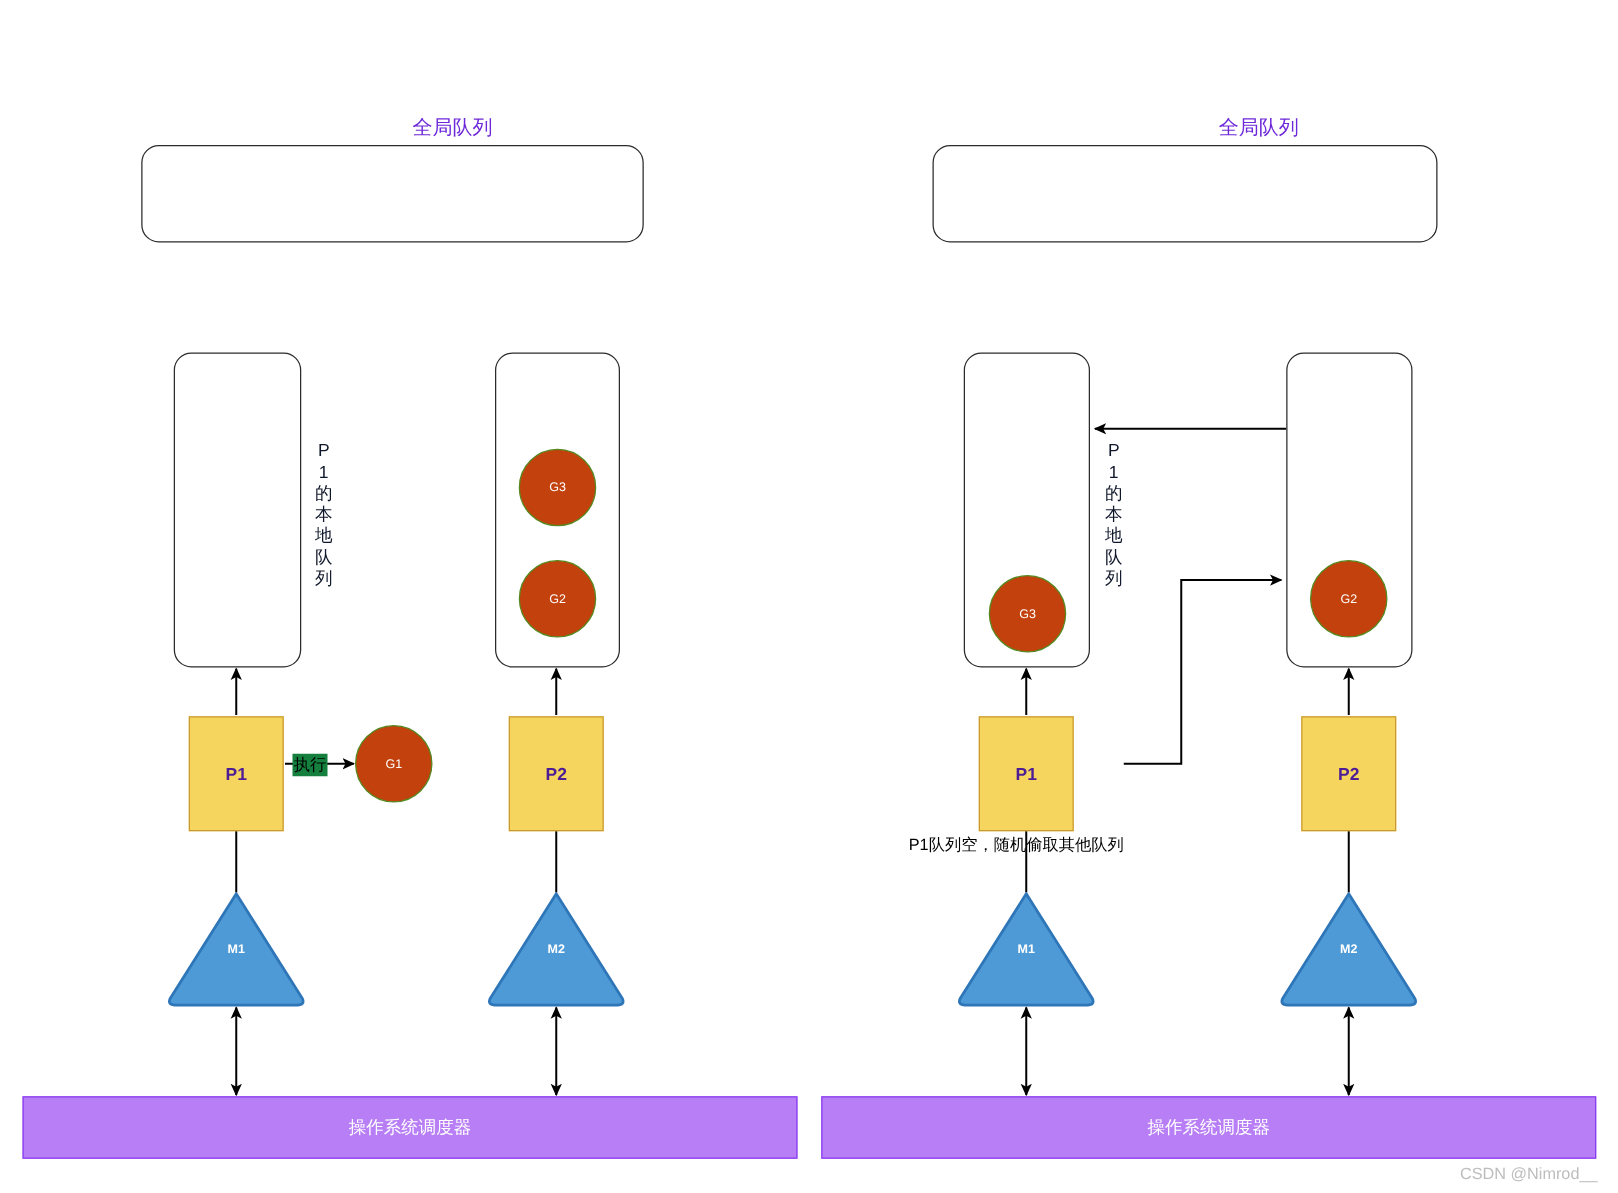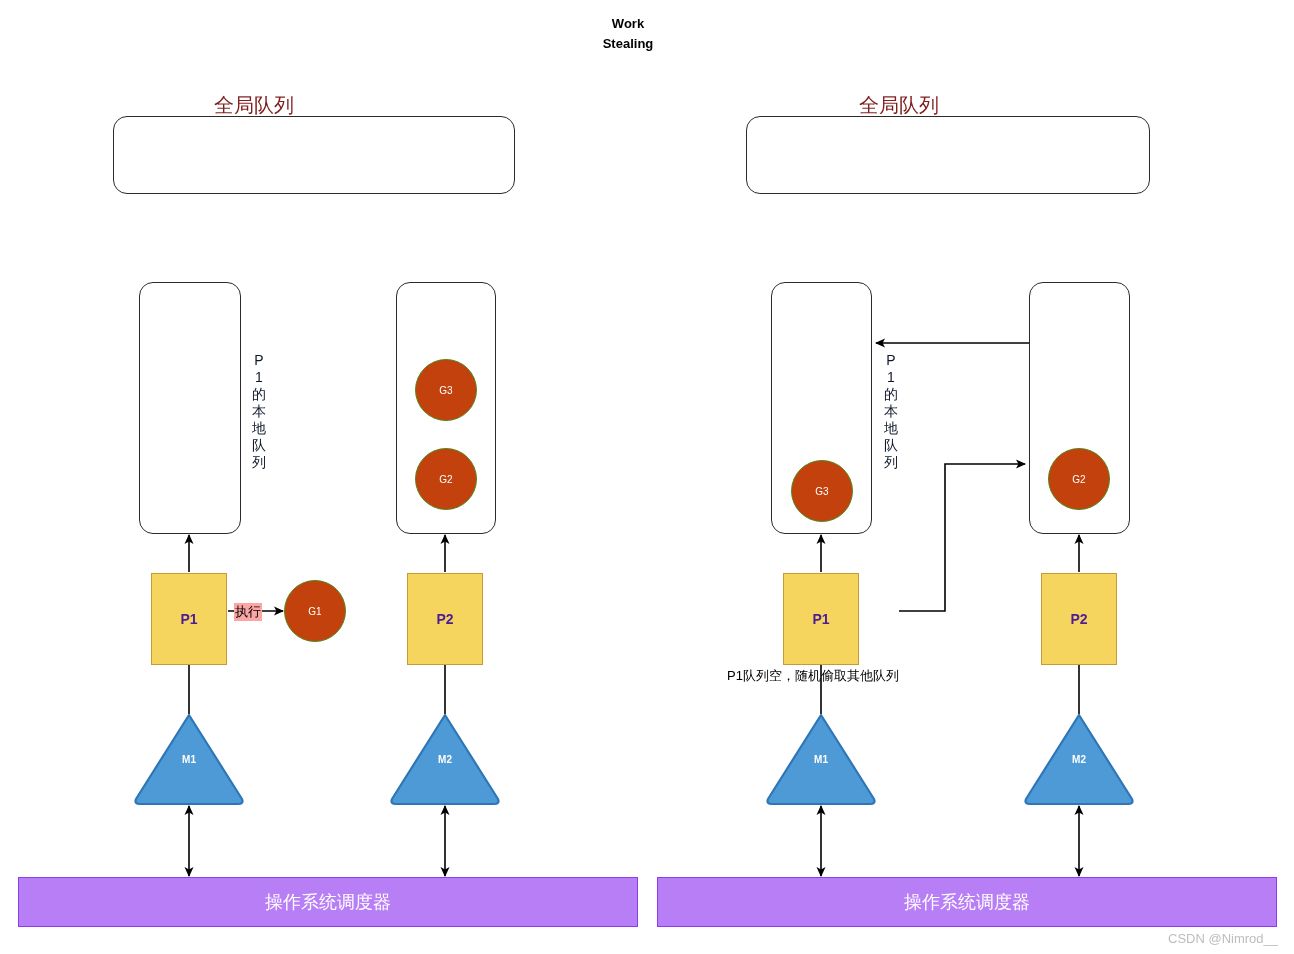--- a/index.html
+++ b/index.html
@@ -36,23 +36,23 @@
     text-align: center;
     font-size: 13px;
     font-weight: bold;
     line-height: 20px;
     color: #000;
   }
 
   
   .queue-caption {
     position: absolute;
-    font-size: 20px;
-    color: #7f1d1d;
-    text-align: left;
+    font-size: 16px;
+    color: #6d28d9;
+    text-align: right;
     white-space: nowrap;
   }
 
   
   .round-box {
     position: absolute;
     background: #ffffff;
     border: 1.6px solid #2b2b2b;
     box-sizing: border-box;
   }
@@ -120,32 +120,32 @@
     color: #ffffff;
   }
 
   
   .sched-bar {
     position: absolute;
     background: #b77ef5;
     border: 1.6px solid #8a3df0;
     box-sizing: border-box;
     color: #ffffff;
-    font-size: 18px;
+    font-size: 14px;
     display: flex;
     align-items: center;
     justify-content: center;
   }
 
   
   .edge-label {
     position: absolute;
     font-size: 13px;
     color: #000;
-    background: #fca5a5;
+    background: #15803d;
     padding: 0 1px;
     white-space: nowrap;
   }
   .steal-note {
     position: absolute;
     font-size: 13px;
     font-weight: normal;
     color: #000;
     white-space: nowrap;
   }
@@ -205,24 +205,20 @@
       <line x1="1079" y1="714" x2="1079" y2="650" marker-end="url(#arrowEnd)"></line>
 
       <line x1="1079" y1="876" x2="1079" y2="806" marker-end="url(#arrowEnd)" marker-start="url(#arrowStart)"></line>
 
       <path d="M1029,343 L876,343" marker-end="url(#arrowEnd)"></path>
 
       <path d="M899,611 L945,611 L945,464 L1025,464" marker-end="url(#arrowEnd)"></path>
     </g>
   </svg>
 
-  <div class="diagram-title">
-    <div>Work</div>
-    <div>Stealing</div>
-  </div>
 
   <div class="queue-caption" style="left:214px; top:92px; width:180px;">全局队列</div>
   <div class="round-box global-queue" style="left:113px; top:116px; width:402px; height:78px;"></div>
 
   <div class="round-box local-queue" style="left:139px; top:282px; width:102px; height:252px;"></div>
   <div class="vert-label" style="left:251px; top:352px;">P1的本地队列</div>
 
   <div class="round-box local-queue" style="left:396px; top:282px; width:100px; height:252px;"></div>
   <div class="g-circle" style="left:415px; top:359px;">G3</div>
   <div class="g-circle" style="left:415px; top:448px;">G2</div>

